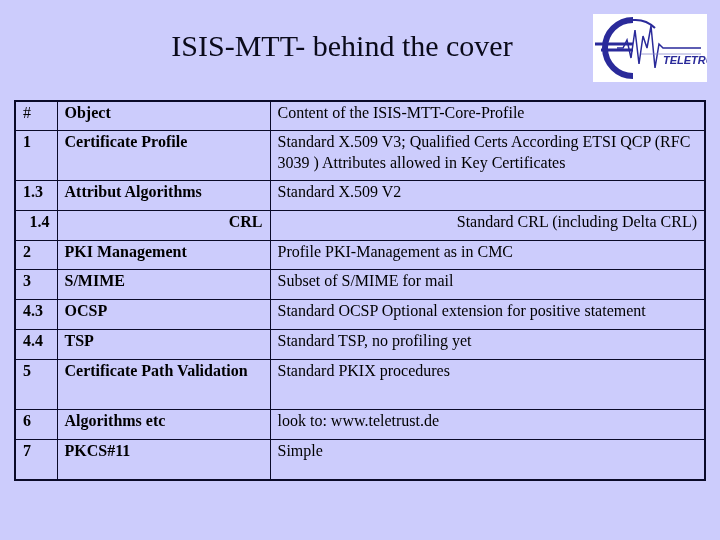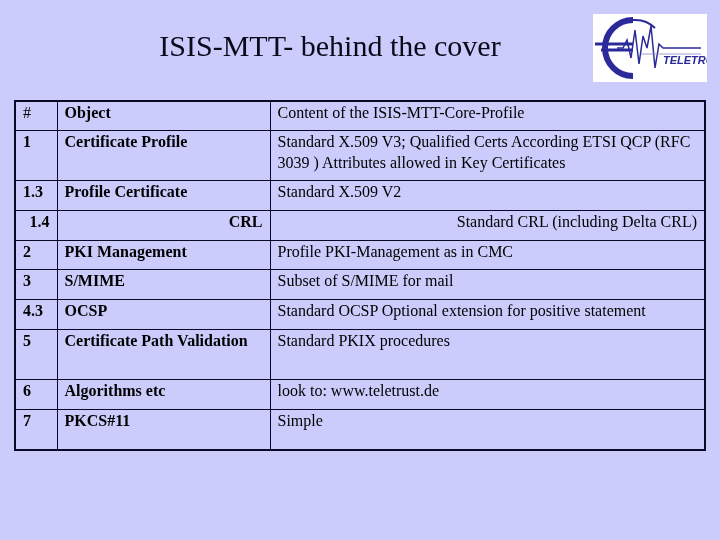--- a/index.html
+++ b/index.html
@@ -1,21 +1,21 @@
 <!DOCTYPE html>
 <html><head>
 <meta charset="utf-8">
 <style>
   html, body { margin:0; padding:0; }
   body {
     width:720px; height:540px; background:#ccccfc; position:relative; overflow:hidden;
     font-family:"Liberation Serif", "DejaVu Serif", serif; color:#000;
   }
   .title {
-    position:absolute; left:0; width:660px; top:26px; text-align:center;
+    position:absolute; left:12px; width:660px; top:26px; text-align:center;
     font-size:30px; line-height:40px; color:#0a0a1a;
   }
   .logo {
     position:absolute; left:593px; top:14px; width:114px; height:68px; background:#fff;
   }
   table.profile {
     position:absolute; left:14px; top:100px; width:690px;
     border-collapse:collapse; border:2.5px solid #0a0a28;
     font-size:16px; table-layout:fixed;
   }
@@ -58,21 +58,21 @@
       <td class="obj pad">Object</td>
       <td class="content pad">Content of the ISIS-MTT-Core-Profile</td>
     </tr>
   <tr style="height: 50px;">
         <td class="num pad">1</td>
         <td class="obj pad">Certificate Profile</td>
         <td class="content pad">Standard X.509 V3; Qualified Certs According ETSI QCP (RFC 3039 ) Attributes allowed in Key Certificates</td>
       </tr>
       <tr style="height: 30px; margin-left: 16px;">
         <td class="num pad">1.3</td>
-        <td class="obj pad">Profile Certificate</td>
+        <td class="obj pad">Attribut Algorithms</td>
         <td class="content pad">Standard X.509 V2</td>
       </tr>
       <tr style="height: 30px; text-align: right;">
         <td class="num pad">1.4</td>
         <td class="obj pad">CRL</td>
         <td class="content pad">Standard CRL (including Delta CRL)</td>
       </tr>
       <tr style="height: 29px;">
         <td class="num pad">2</td>
         <td class="obj pad">PKI Management</td>
@@ -81,20 +81,25 @@
       <tr style="height: 30px;">
         <td class="num pad">3</td>
         <td class="obj pad">S/MIME</td>
         <td class="content pad">Subset of S/MIME for mail</td>
       </tr>
       <tr style="height: 30px;">
         <td class="num pad">4.3</td>
         <td class="obj pad">OCSP</td>
         <td class="content pad">Standard OCSP Optional extension for positive statement</td>
       </tr>
+      <tr style="height: 30px;">
+        <td class="num pad">4.4</td>
+        <td class="obj pad">TSP</td>
+        <td class="content pad">Standard TSP, no profiling yet</td>
+      </tr>
       <tr style="height: 50px;">
         <td class="num pad">5</td>
         <td class="obj pad">Certificate Path Validation</td>
         <td class="content pad">Standard PKIX procedures</td>
       </tr>
       <tr style="height: 30px;">
         <td class="num pad">6</td>
         <td class="obj pad">Algorithms etc</td>
         <td class="content pad">look to: www.teletrust.de</td>
       </tr>

